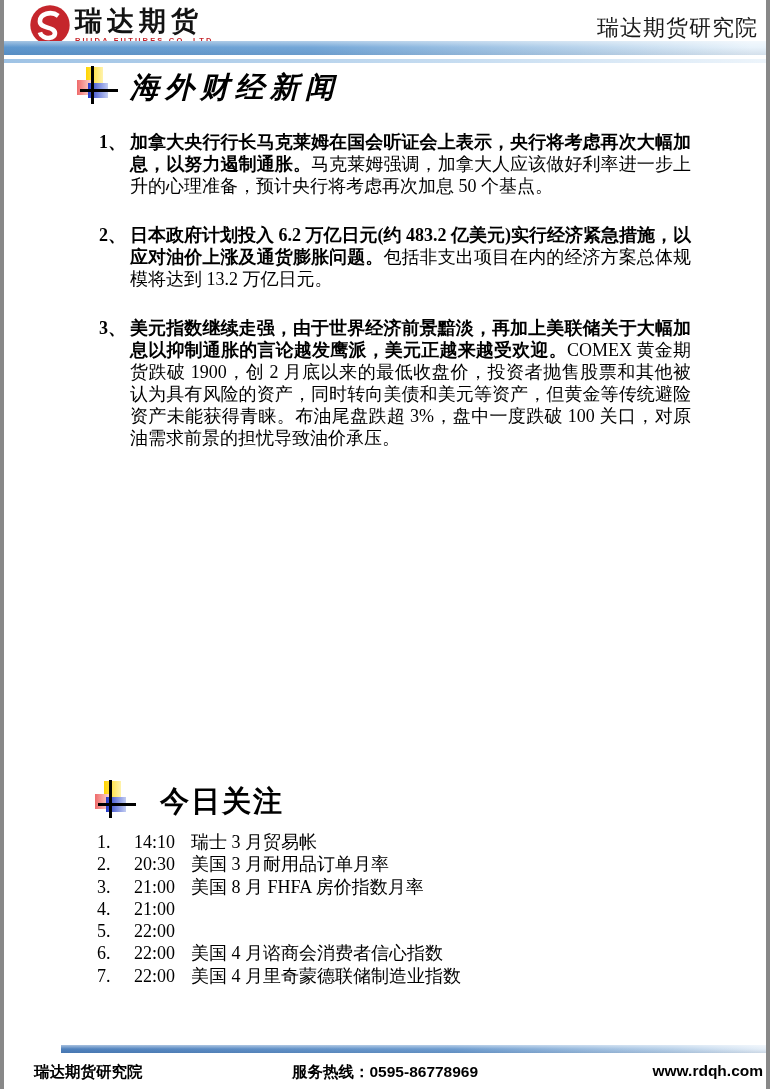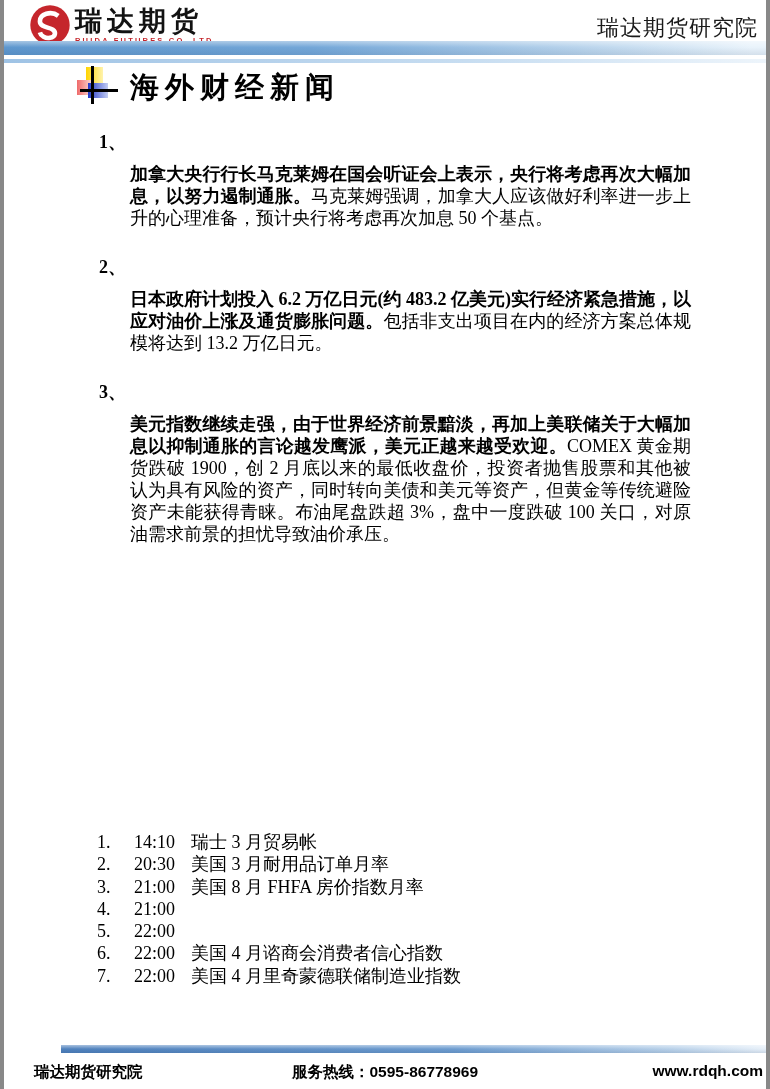--- a/index.html
+++ b/index.html
@@ -36,28 +36,28 @@
     position:absolute; left:0; top:59px; width:770px; height:4px;
     background:linear-gradient(to right, #9fc3e5 0%, #c7ddf1 60%, #eef5fb 100%);
   }
   
   .section-header { position:absolute; display:flex; align-items:center; }
   .section-icon { width:44px; height:42px; flex-shrink:0; }
   .section-title {
     font-weight:bold; font-size:29px; letter-spacing:6px; color:#000; line-height:42px;
   }
   #news-header { left:72px; top:66px; }
-  #news-header .section-title { margin-left:10px; }
+  #news-header .section-title { margin-left:10px;font-style:italic; }
   #focus-header { left:90px; top:780px; }
   #focus-header .section-title { margin-left:22px; letter-spacing:2px; }
   
   .news-list { position:absolute; left:95px; top:131px; width:592px; }
   .news-item { display:flex; margin-bottom:27px; font-size:18px; line-height:22px; }
   .news-num { width:31px; flex-shrink:0; font-weight:bold; }
-  .news-text { flex:1; text-align:justify;margin-top:32px; }
+  .news-text { flex:1; text-align:justify; }
   .news-lead { font-weight:bold; }
   
   .focus-list { position:absolute; left:93px; top:831px; width:600px; }
   .focus-item { display:flex; font-size:18px; line-height:22.3px; }
   .focus-num { width:37px; flex-shrink:0; }
   .focus-time { width:57px; flex-shrink:0; }
   
   .footer-bar {
     position:absolute; left:57px; top:1045px; width:713px; height:8px;
     background:
@@ -125,20 +125,30 @@
     <div class="news-item">
       <div class="news-num">2、</div>
       <div class="news-text"><span class="news-lead">日本政府计划投入 6.2 万亿日元(约 483.2 亿美元)实行经济紧急措施，以应对油价上涨及通货膨胀问题。</span><span>包括非支出项目在内的经济方案总体规模将达到 13.2 万亿日元。</span></div>
     </div>
     <div class="news-item">
       <div class="news-num">3、</div>
       <div class="news-text"><span class="news-lead">美元指数继续走强，由于世界经济前景黯淡，再加上美联储关于大幅加息以抑制通胀的言论越发鹰派，美元正越来越受欢迎。</span><span>COMEX 黄金期货跌破 1900，创 2 月底以来的最低收盘价，投资者抛售股票和其他被认为具有风险的资产，同时转向美债和美元等资产，但黄金等传统避险资产未能获得青睐。布油尾盘跌超 3%，盘中一度跌破 100 关口，对原油需求前景的担忧导致油价承压。</span></div>
     </div>
   </div>
 
+  <div class="section-header" id="focus-header">
+    <svg class="section-icon" viewBox="0 0 44 42">
+      <rect x="10" y="1" width="17" height="16" fill="url(#gy)"></rect>
+      <rect x="1" y="14" width="15" height="15" fill="url(#gr)"></rect>
+      <rect x="12" y="17" width="20" height="15" fill="url(#gb)"></rect>
+      <rect x="15" y="0" width="3" height="38" fill="#000"></rect>
+      <rect x="4" y="23" width="38" height="3" fill="#000"></rect>
+    </svg>
+    <div class="section-title">今日关注</div>
+  </div>
 
   <div class="focus-list">
     <div class="focus-item">
       <div class="focus-num">1.</div>
       <div class="focus-time">14:10</div>
       <div class="focus-text">瑞士 3 月贸易帐</div>
     </div>
     <div class="focus-item">
       <div class="focus-num">2.</div>
       <div class="focus-time">20:30</div>

